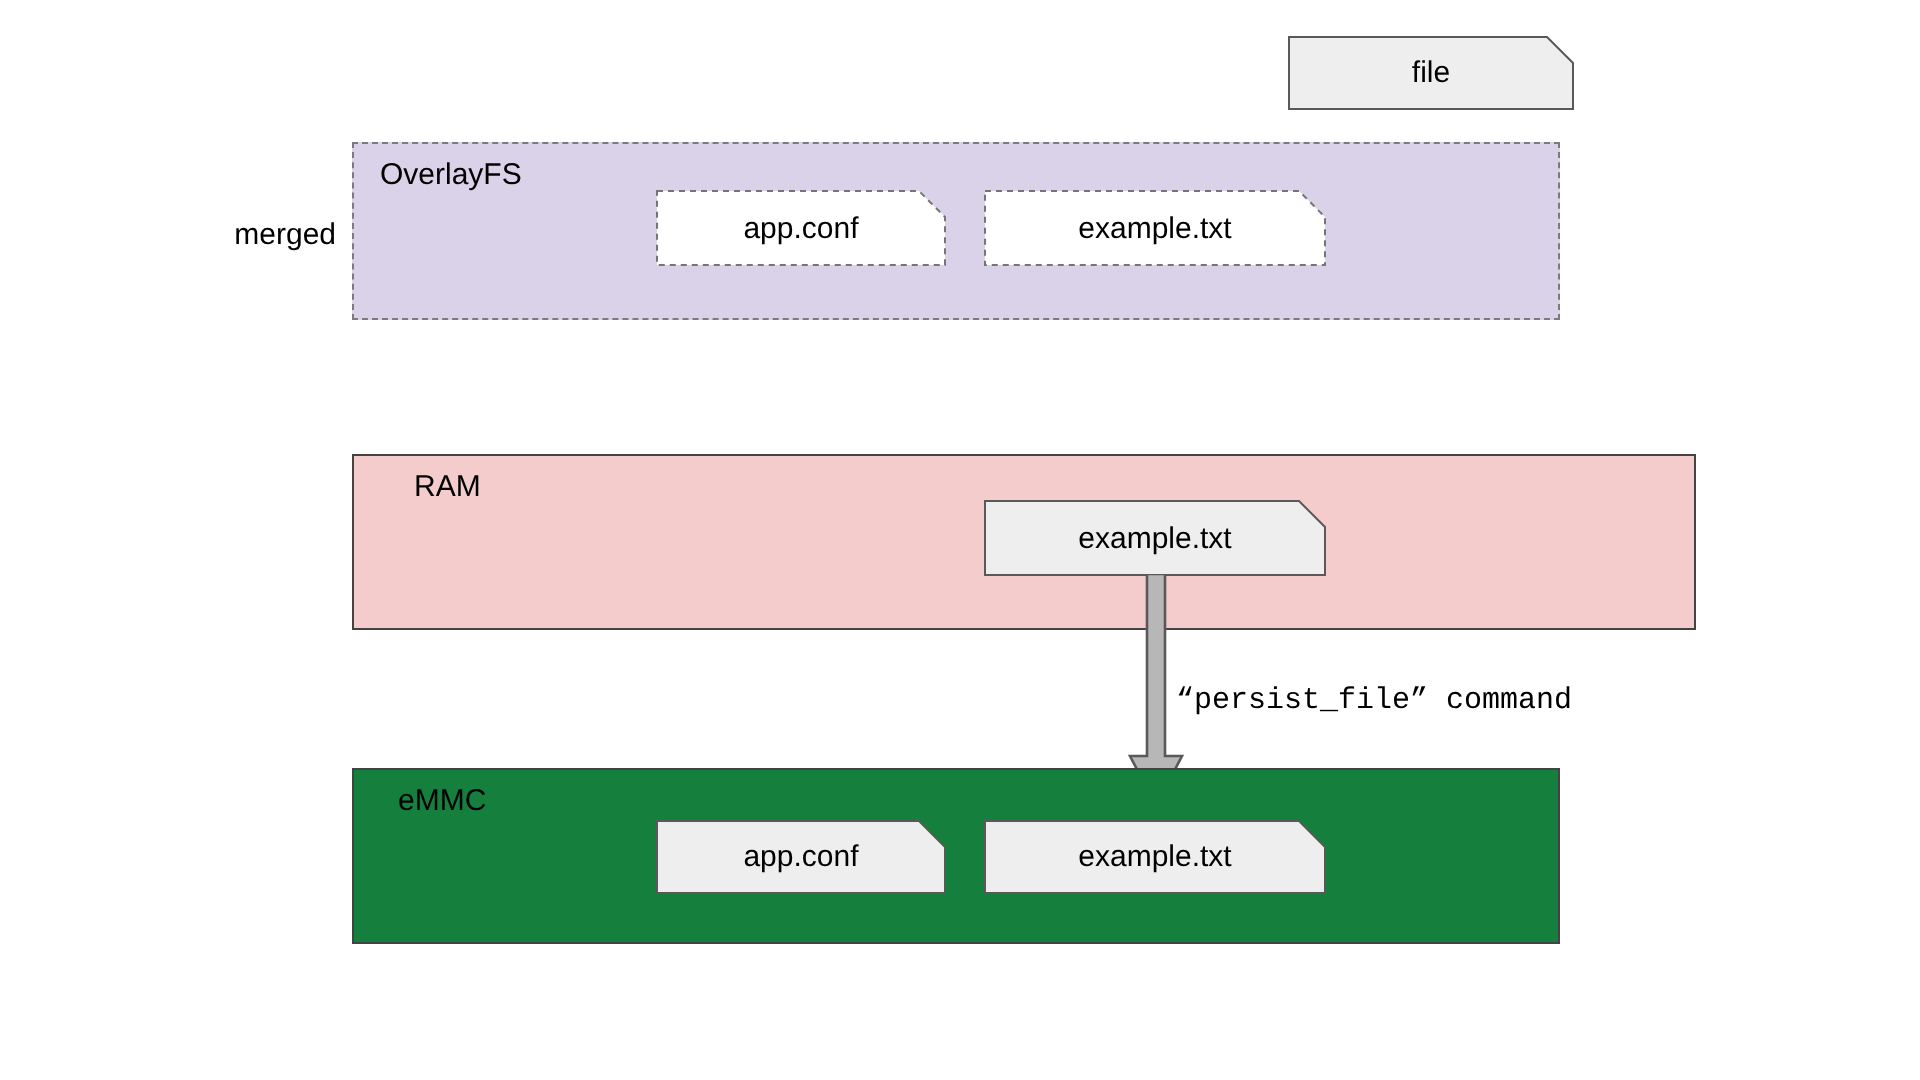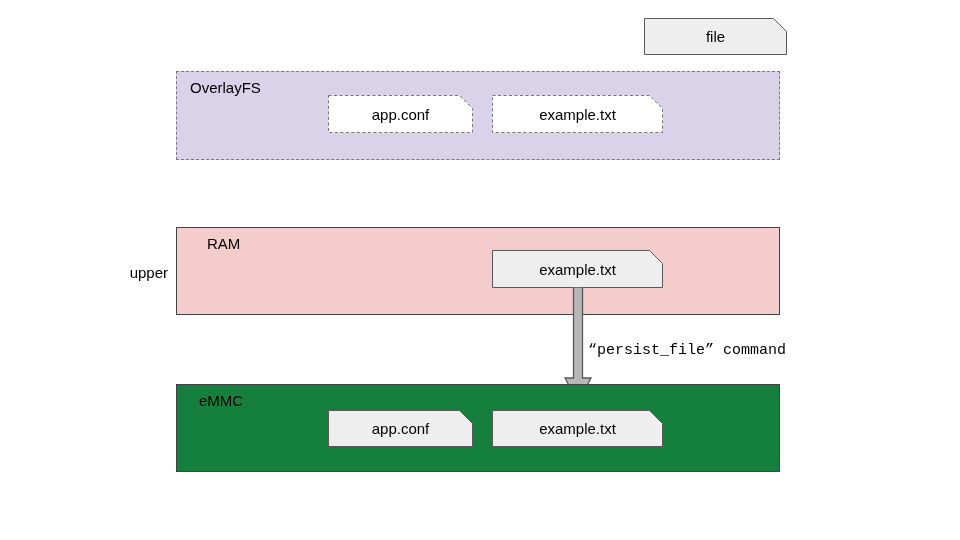--- a/index.html
+++ b/index.html
@@ -56,39 +56,39 @@
 
 <div id="canvas">
 
   <div class="file" style="left:644px; top:18px; width:143px; height:37px;">
     <svg width="143" height="37" viewBox="0 0 143 37">
       <path class="shape-gray" d="M0.5,0.5 H129.5 L142.5,13.5 V36.5 H0.5 Z"></path>
     </svg>
     <span>file</span>
   </div>
 
-  <div class="side-label" style="top:263px;">upper</div>
+  <div class="side-label" style="top:108px;">merged</div>
 
   <div class="layer dashed" style="left:176px; top:71px; width:604px; height:89px; background:#d9d2e9;">
     <span class="layer-title" style="left:13px;">OverlayFS</span>
     <div class="file" style="left:151px; top:23px; width:145px; height:38px;">
       <svg width="145" height="38" viewBox="0 0 145 38">
         <path class="shape-white" d="M0.5,0.5 H131.5 L144.5,13.5 V37.5 H0.5 Z"></path>
       </svg>
       <span>app.conf</span>
     </div>
     <div class="file" style="left:315px; top:23px; width:171px; height:38px;">
       <svg width="171" height="38" viewBox="0 0 171 38">
         <path class="shape-white" d="M0.5,0.5 H157.5 L170.5,13.5 V37.5 H0.5 Z"></path>
       </svg>
       <span>example.txt</span>
     </div>
   </div>
 
-  <div class="layer solid" style="left:176px; top:227px; width:604px; height:88px; background:#f4cccc;">
+  <div class="layer solid" style="left:176px; top:227px; width:672px; height:88px; background:#f4cccc;">
     <span class="layer-title" style="left:30px;">RAM</span>
     <div class="file" style="left:315px; top:22px; width:171px; height:38px;">
       <svg width="171" height="38" viewBox="0 0 171 38">
         <path class="shape-gray" d="M0.5,0.5 H157.5 L170.5,13.5 V37.5 H0.5 Z"></path>
       </svg>
       <span>example.txt</span>
     </div>
   </div>
 
   <svg id="arrow-svg" style="left:560px; top:287px;" width="36" height="118" viewBox="0 0 36 118">

